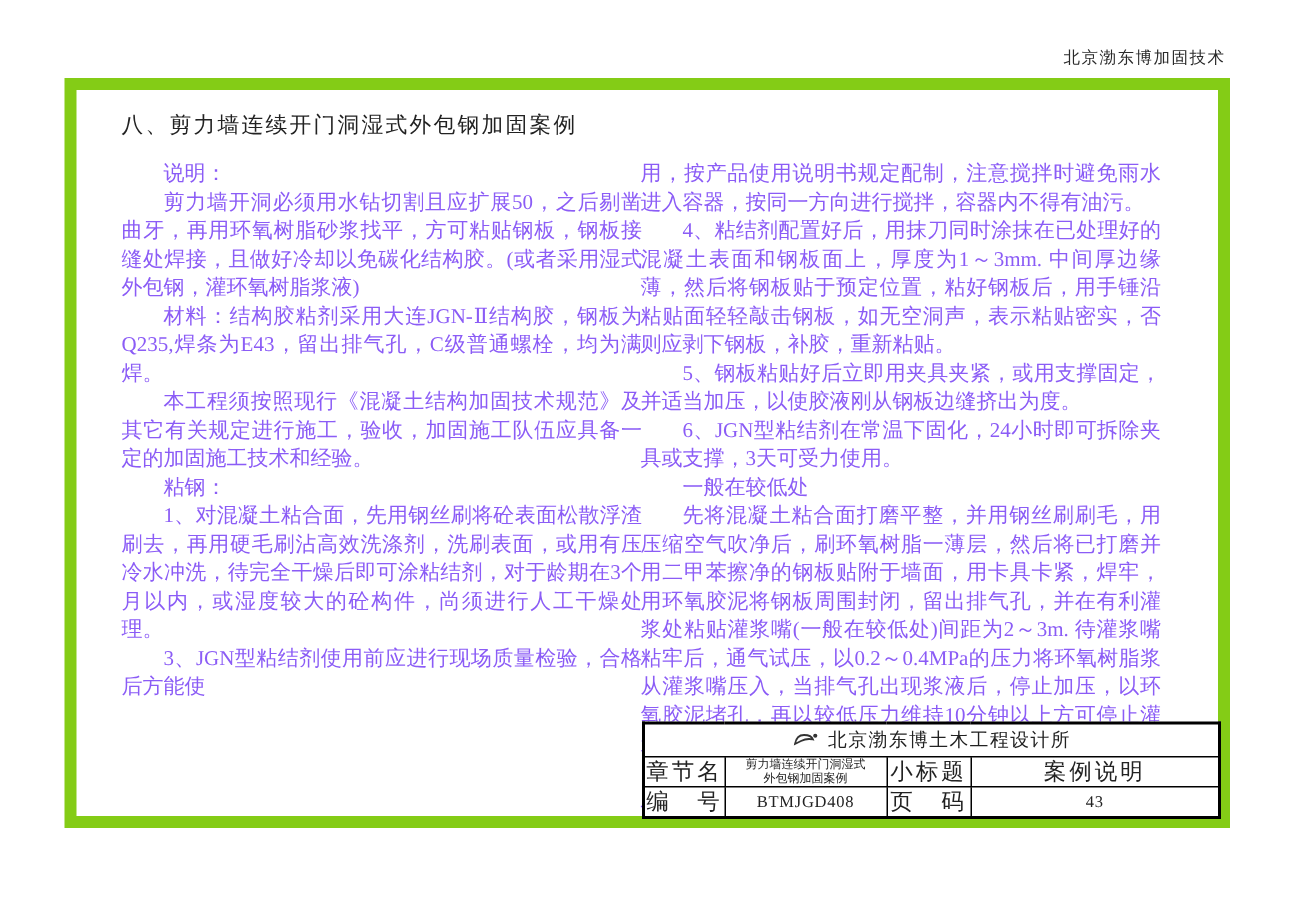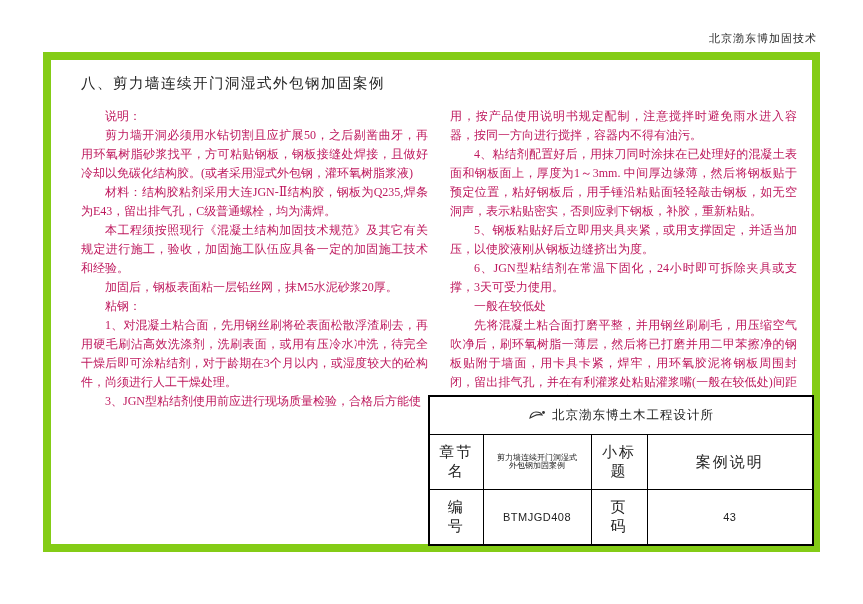--- a/index.html
+++ b/index.html
@@ -17,36 +17,36 @@
   .main-box{
     position:absolute;left:43px;top:52px;width:777px;height:500px;
     border:8px solid #84cc16;box-sizing:border-box;background:#fff;
   }
   .page-title{
     position:absolute;left:30px;top:14px;
     font-size:14.5px;letter-spacing:1.5px;color:#222;white-space:nowrap;
   }
   .col{
     position:absolute;top:47px;width:347px;
-    font-size:12px;line-height:19px;
-    text-align:justify;color:#be185d;
+    font-size:14px;line-height:19px;
+    text-align:justify;color:#8b5cf6;
   }
   .col-left{left:30px;}
-  .col-right{left:399px;}
+  .col-right{left:376px;}
   .col p{margin:0;text-indent:2em;}
   .col p.flush{text-indent:0;}
   .footer-table{
     position:absolute;right:-2px;bottom:-2px;
     border-collapse:collapse;table-layout:fixed;
     background:#fff;
   }
   .footer-table td{
     border:1px solid #000;
     text-align:center;vertical-align:middle;
-    padding:8px;color:#222;overflow:hidden;
+    padding:0;color:#222;overflow:hidden;font-family:Liberation Serif, serif;
   }
   .footer-table{border:2px solid #000;}
   .company-cell{height:21px;font-size:12.5px;letter-spacing:1px;}
   .company-cell .logo{display:inline-block;vertical-align:-2px;margin-right:6px;}
   .label-cell{font-size:15px;letter-spacing:2px;height:17px;margin-top:16px;}
   .chapter-cell{font-size:8px;line-height:8.5px;letter-spacing:0;margin-left:48px;}
   .value-cell{font-size:11px;font-family:"Liberation Sans","DejaVu Sans",sans-serif;letter-spacing:0.5px;}
   .num-row td{height:16px;}
 </style>
 </head>
@@ -59,21 +59,20 @@
   <div class="main-box">
 
     <div class="page-title">八、剪力墙连续开门洞湿式外包钢加固案例</div>
 
     <div class="col col-left">
 
     <p class="para">说明：</p>
         <p class="para">剪力墙开洞必须用水钻切割且应扩展50，之后剔凿曲牙，再用环氧树脂砂浆找平，方可粘贴钢板，钢板接缝处焊接，且做好冷却以免碳化结构胶。(或者采用湿式外包钢，灌环氧树脂浆液)</p>
         <p class="para">材料：结构胶粘剂采用大连JGN-Ⅱ结构胶，钢板为Q235,焊条为E43，留出排气孔，C级普通螺栓，均为满焊。</p>
         <p class="para">本工程须按照现行《混凝土结构加固技术规范》及其它有关规定进行施工，验收，加固施工队伍应具备一定的加固施工技术和经验。</p>
-        <p class="para">加固后，钢板表面粘一层铅丝网，抹M5水泥砂浆20厚。</p>
         <p class="para">粘钢：</p>
         <p class="para">1、对混凝土粘合面，先用钢丝刷将砼表面松散浮渣刷去，再用硬毛刷沾高效洗涤剂，洗刷表面，或用有压冷水冲洗，待完全干燥后即可涂粘结剂，对于龄期在3个月以内，或湿度较大的砼构件，尚须进行人工干燥处理。</p>
         <p class="para">3、JGN型粘结剂使用前应进行现场质量检验，合格后方能使</p>
       </div>
 
     <div class="col col-right">
 
     <p class="para flush">用，按产品使用说明书规定配制，注意搅拌时避免雨水进入容器，按同一方向进行搅拌，容器内不得有油污。</p>
         <p class="para">4、粘结剂配置好后，用抹刀同时涂抹在已处理好的混凝土表面和钢板面上，厚度为1～3mm. 中间厚边缘薄，然后将钢板贴于预定位置，粘好钢板后，用手锤沿粘贴面轻轻敲击钢板，如无空洞声，表示粘贴密实，否则应剥下钢板，补胶，重新粘贴。</p>
         <p class="para">5、钢板粘贴好后立即用夹具夹紧，或用支撑固定，并适当加压，以使胶液刚从钢板边缝挤出为度。</p>

